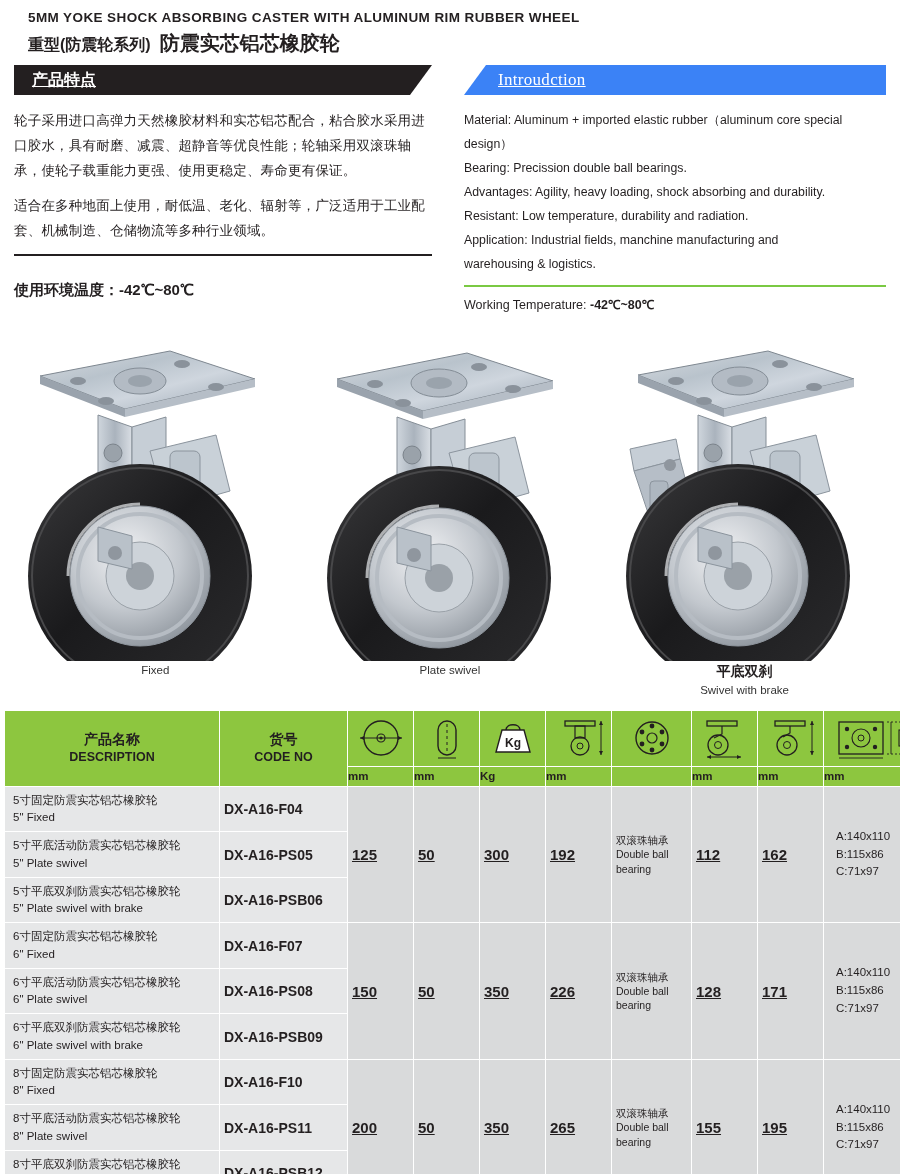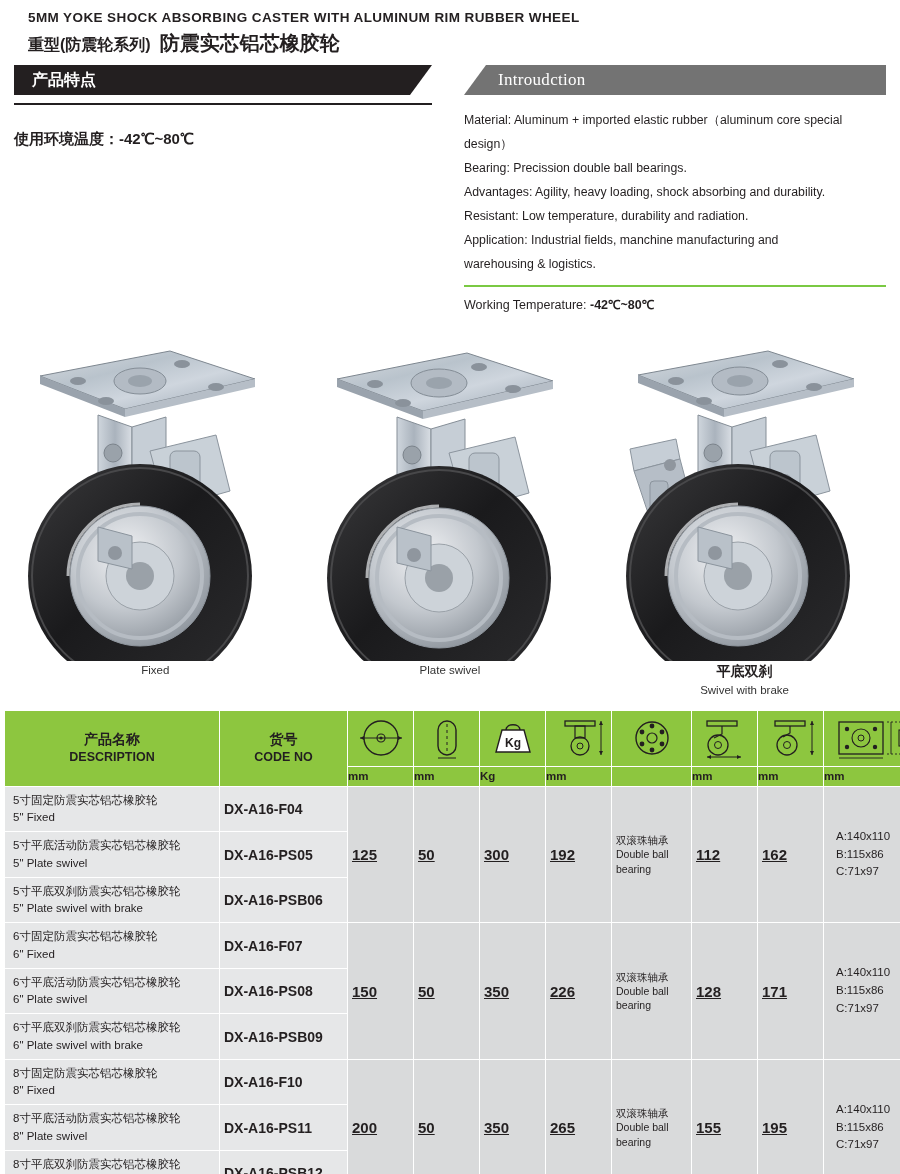--- a/index.html
+++ b/index.html
@@ -71,27 +71,28 @@
 
   .bar {
     height: 30px;
     display: flex;
     align-items: center;
     padding-left: 18px;
     color: #ffffff;
     font-size: 16px;
     font-weight: bold;
     position: relative;
+    text-decoration: underline;
   }
   .bar-dark {
     background: #231f20;
     clip-path: polygon(0 0, 100% 0, calc(100% - 22px) 100%, 0 100%);
   }
   .bar-green {
-    background: #737373;
+    background: #3b82f6;
     clip-path: polygon(22px 0, 100% 0, 100% 100%, 0 100%);
     padding-left: 34px;
     font-family: "Liberation Serif", serif;
     font-weight: normal;
     font-size: 17px;
     letter-spacing: 0.3px;
   }
 
   .body-cn {
     margin-top: 14px;
@@ -258,20 +259,24 @@
       <span class="header-cn-main">防震实芯铝芯橡胶轮</span>
     </div>
   </div>
 </div>
 
 <div class="columns">
 
   <div class="col col-left">
     <div class="bar bar-dark">
       <span>产品特点</span>
+    </div>
+    <div class="body-cn">
+      <p>轮子采用进口高弹力天然橡胶材料和实芯铝芯配合，粘合胶水采用进口胶水，具有耐磨、减震、超静音等优良性能；轮轴采用双滚珠轴承，使轮子载重能力更强、使用更稳定、寿命更有保证。</p>
+      <p>适合在多种地面上使用，耐低温、老化、辐射等，广泛适用于工业配套、机械制造、仓储物流等多种行业领域。</p>
     </div>
     <div class="rule-dark"></div>
     <div class="temp-line">
       <span class="lbl">使用环境温度：</span><span>-42℃~80℃</span>
     </div>
   </div>
 
   <div class="col col-right">
     <div class="bar bar-green">
       <span>Introudction</span>

